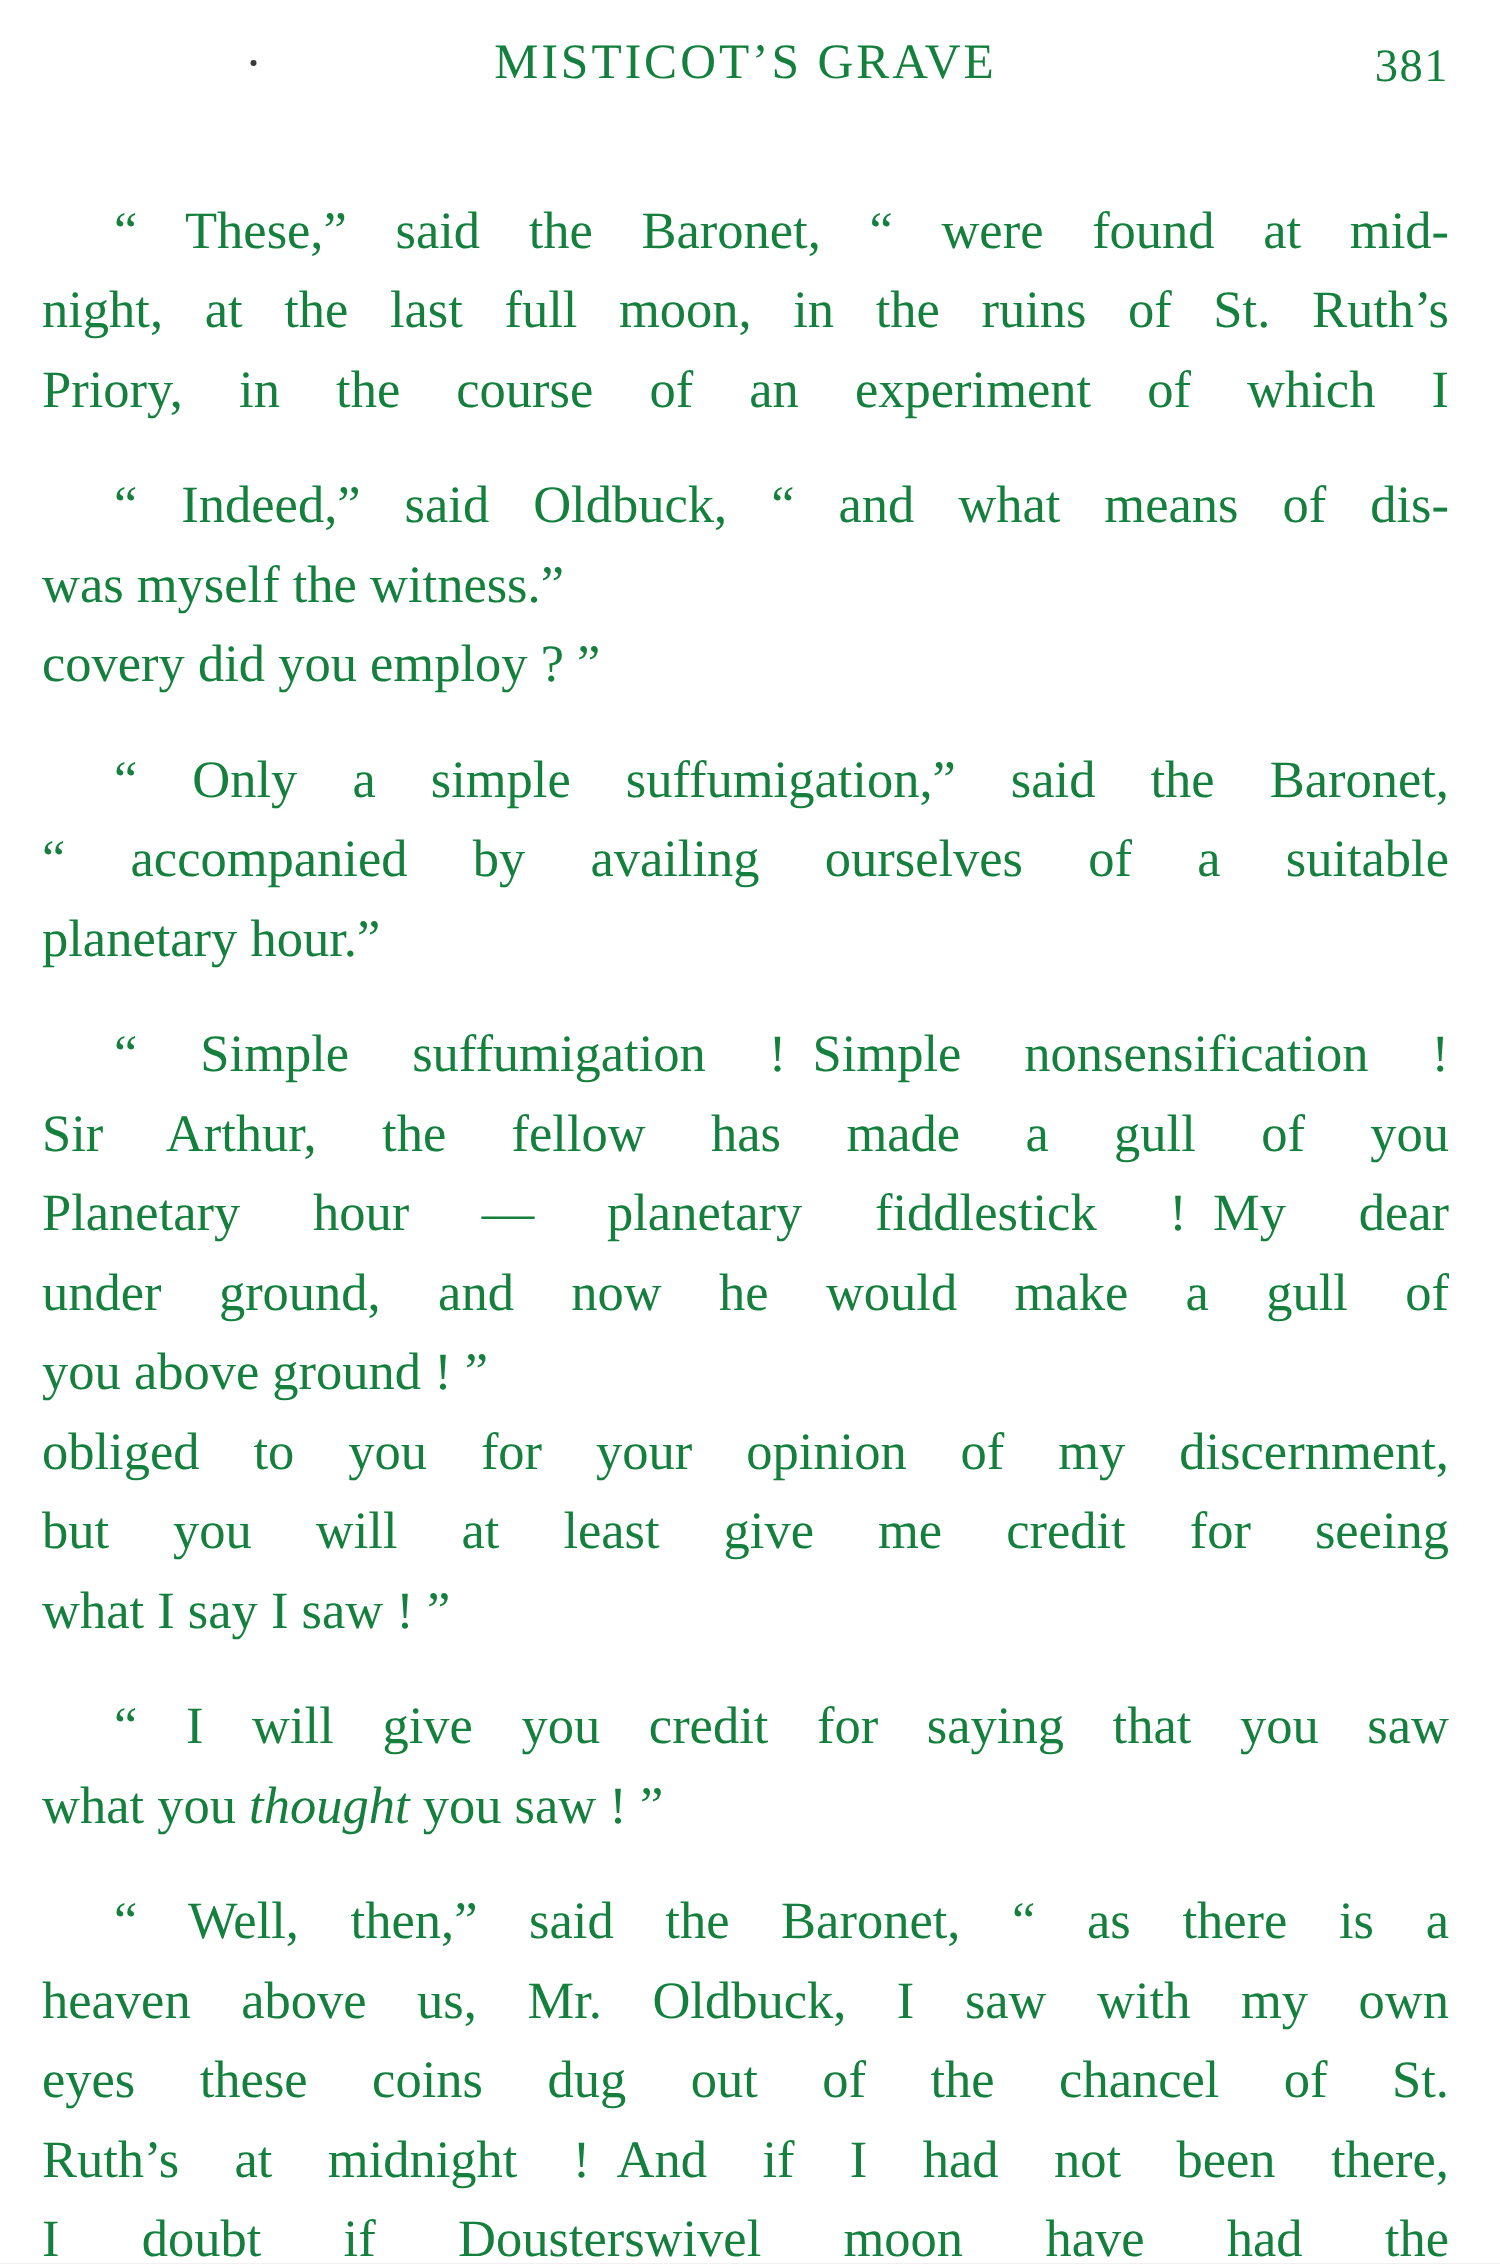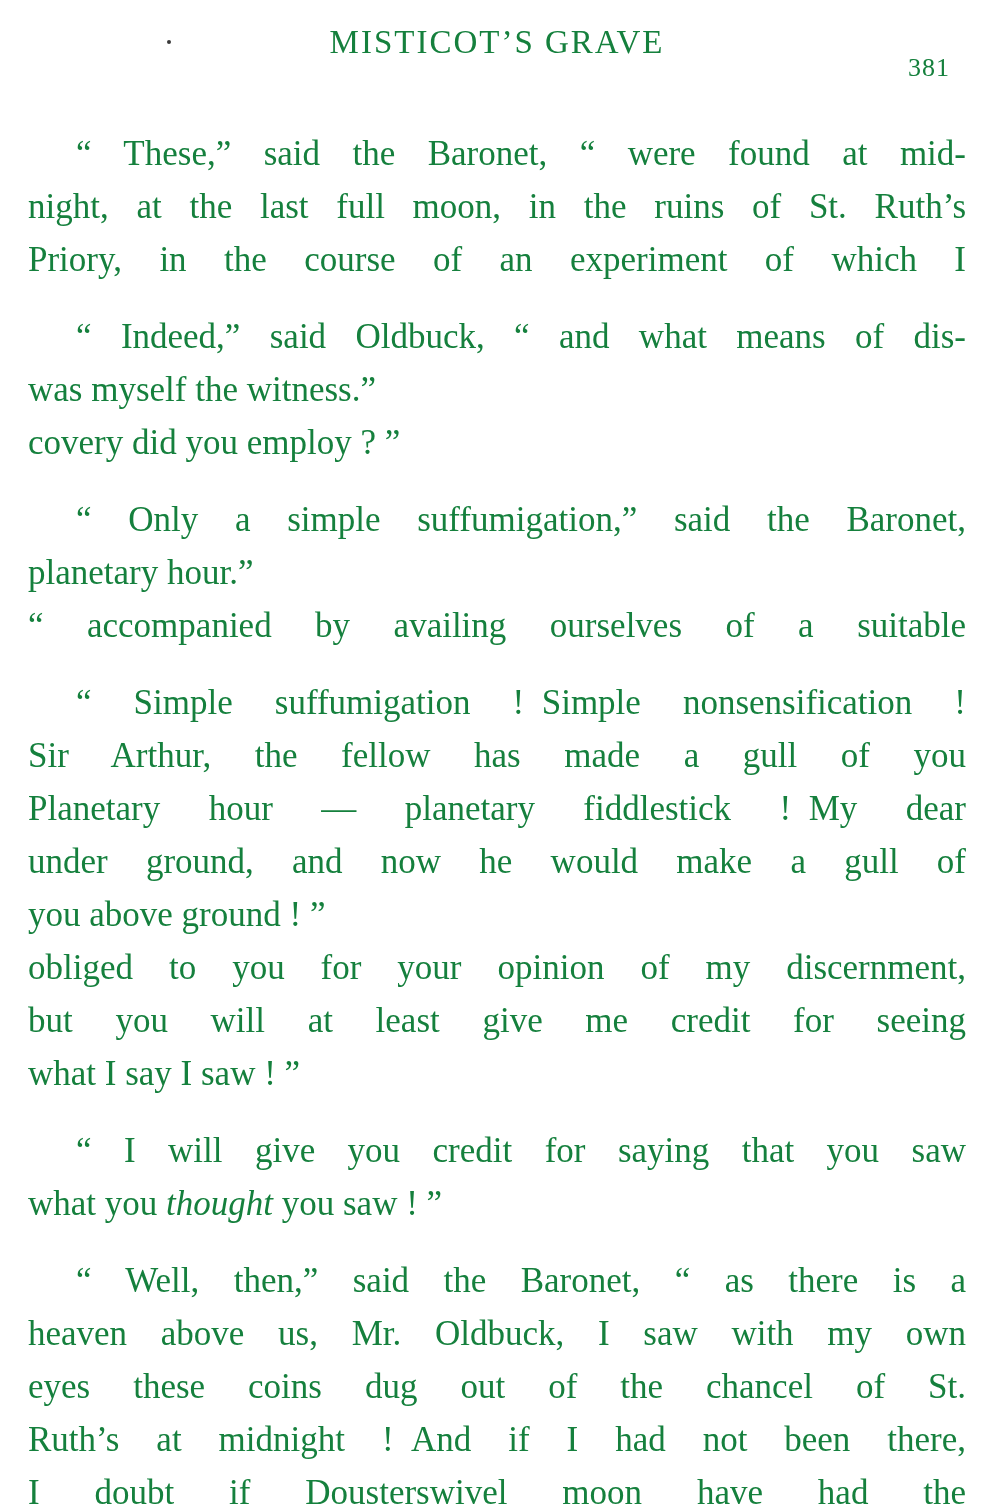--- a/index.html
+++ b/index.html
@@ -23,25 +23,24 @@
     position: absolute;
     left: 0; right: 0;
     text-align: center;
     font-size: 33px;
     letter-spacing: 2px;
     font-weight: 400;
     white-space: nowrap;
   }
   .head-page-num {
     position: absolute;
-    right: 16px;
+    right: 0;
     top: 2px;
-    font-size: 26px;
+    font-size: 31px;
     letter-spacing: 1px;
-    margin-top: 27px;
   }
   .speck {
     position: absolute;
     left: 167px;
     top: 40px;
     width: 4px;
     height: 4px;
     border-radius: 50%;
     background: #3a3a3a;
   }
@@ -78,22 +77,22 @@
   <div class="speck"></div>
 
   <div class="text-block">
     <div class="line justify indent">“ These,” said the Baronet, “ were found at mid-</div>
     <div class="line justify">night, at the last full moon, in the ruins of St. Ruth’s</div>
     <div class="line justify">Priory, in the course of an experiment of which I</div>
     <div class="line justify indent">“ Indeed,” said Oldbuck, “ and what means of dis-</div>
     <div class="line">was myself the witness.”</div>
     <div class="line">covery did you employ ? ”</div>
     <div class="line justify indent">“ Only a simple suffumigation,” said the Baronet,</div>
+    <div class="line justify">“ accompanied by availing ourselves of a suitable</div>
     <div class="line">planetary hour.”</div>
-    <div class="line justify">“ accompanied by availing ourselves of a suitable</div>
     <div class="line justify indent">“ Simple suffumigation ! Simple nonsensification !</div>
     <div class="line justify">Sir Arthur, the fellow has made a gull of you</div>
     <div class="line justify">Planetary hour — planetary fiddlestick ! My dear</div>
     <div class="line justify">under ground, and now he would make a gull of</div>
     <div class="line">you above ground ! ”</div>
     <div class="line justify">obliged to you for your opinion of my discernment,</div>
     <div class="line justify">but you will at least give me credit for seeing</div>
     <div class="line">what I say I saw ! ”</div>
     <div class="line justify indent">“ I will give you credit for saying that you saw</div>
     <div class="line"><span>what you </span><span class="italic">thought</span><span> you saw ! ”</span></div>

